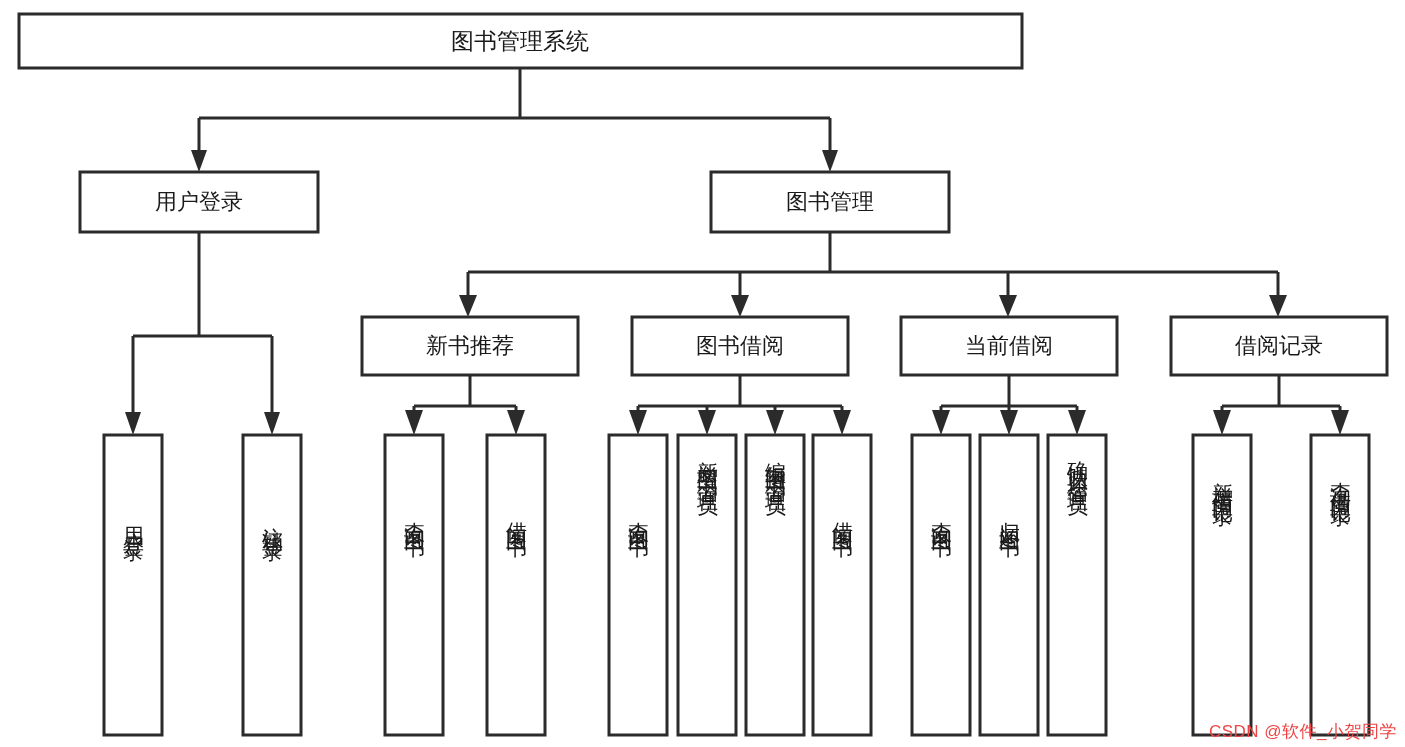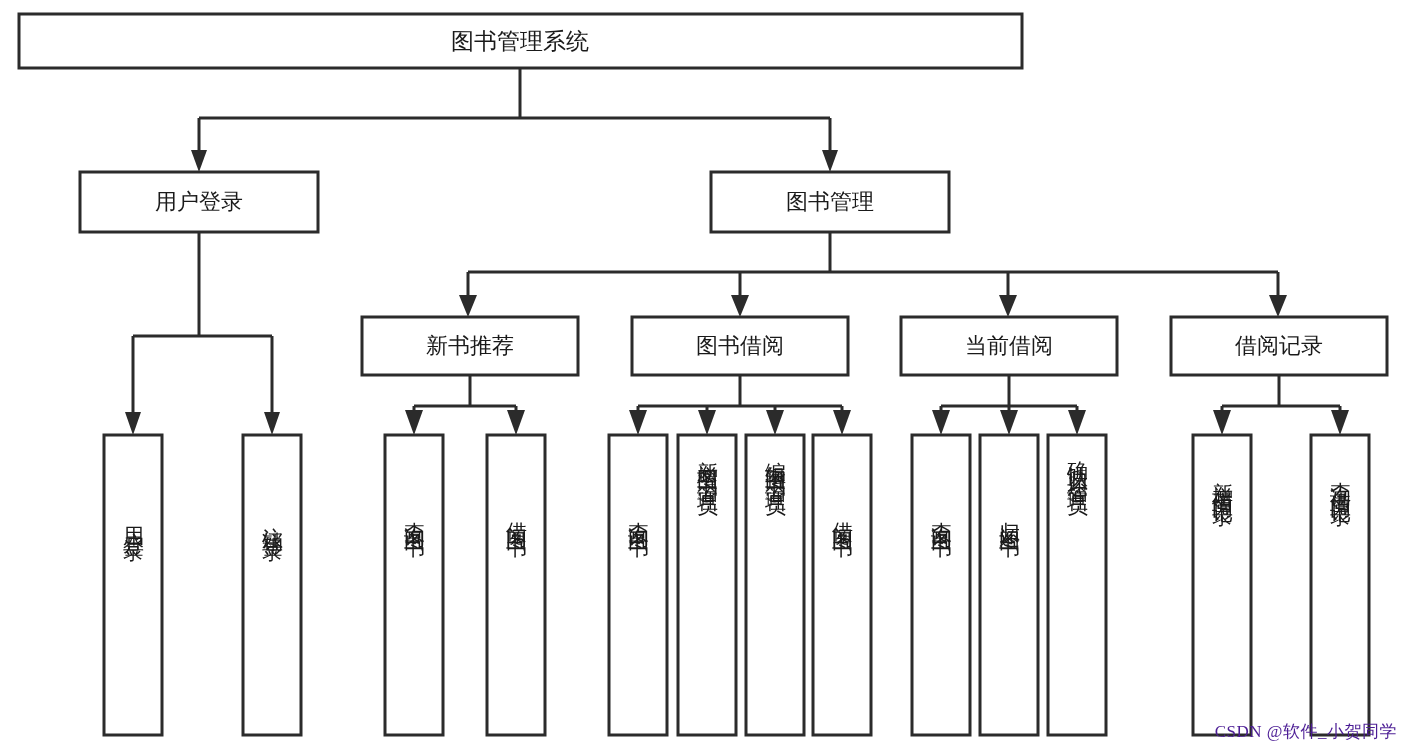--- a/index.html
+++ b/index.html
@@ -75,23 +75,23 @@
     font-size: 21px;
     line-height: 1.0;
     color: #1a1a1a;
     letter-spacing: 5px;
     white-space: nowrap;
   }
   .watermark {
     position: absolute;
     right: 8px;
     bottom: 4px;
-    font-family: Liberation Serif, serif;
+    font-family: Liberation Sans, sans-serif;
     font-size: 17px;
-    color: #4c1d95;
+    color: #ef4444;
     letter-spacing: 0.5px;
     user-select: none;
     pointer-events: none;
   }
 </style>
 </head>
 <body>
 
 <div id="diagram-root">
 

